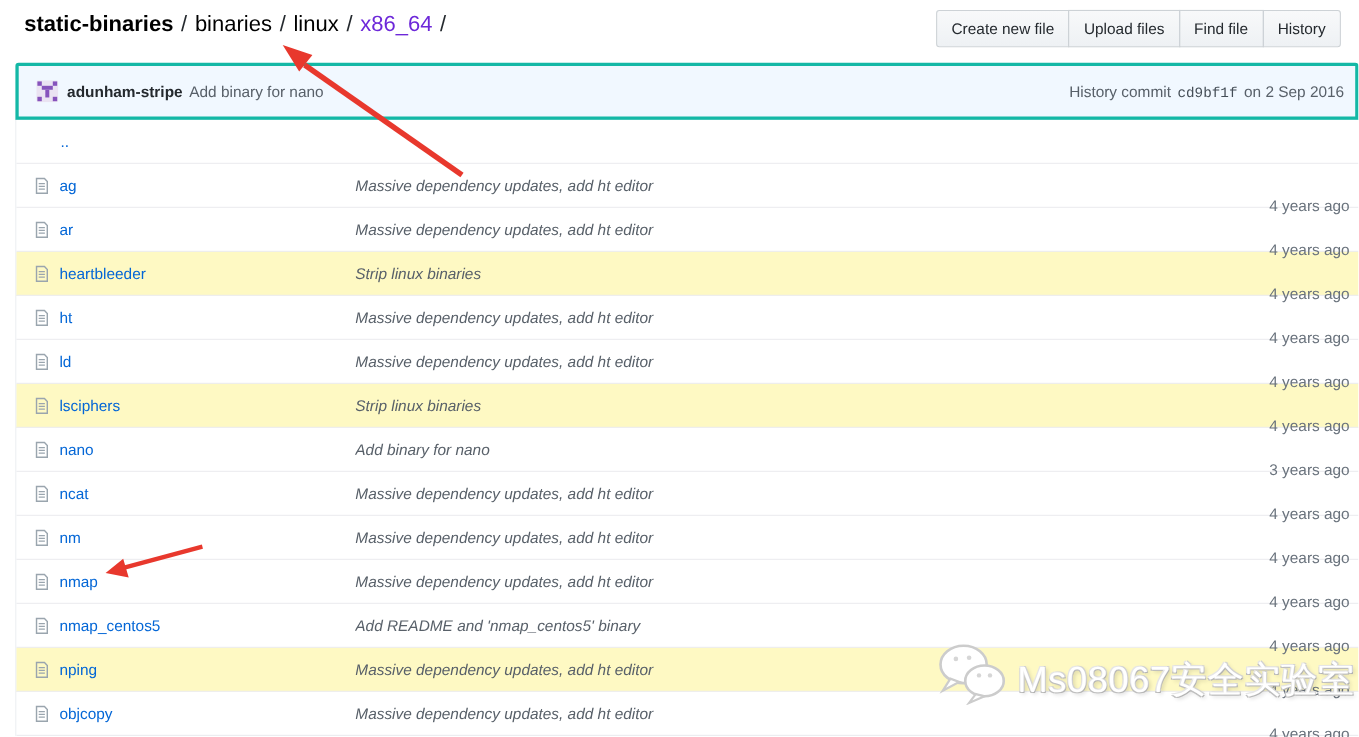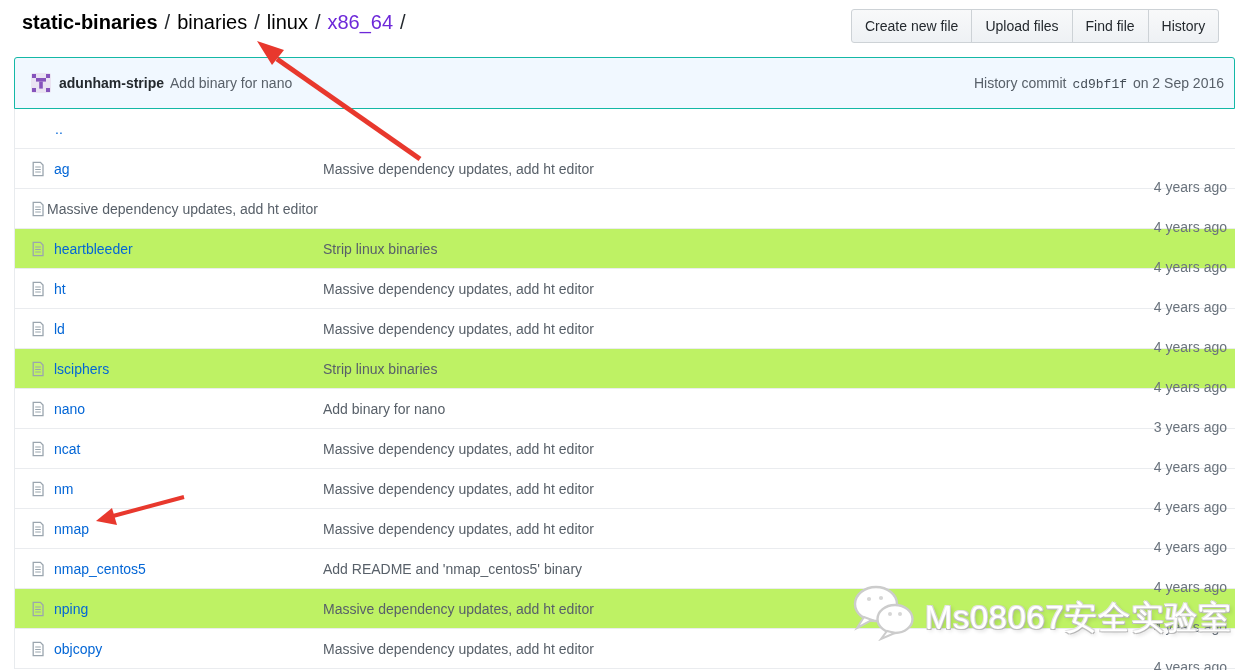--- a/index.html
+++ b/index.html
@@ -17,41 +17,41 @@
   
   .toolbar { position:absolute; left:851px; top:9px; display:flex; }
   .btn { padding:6px 13px; font-size:14px; line-height:20px; color:#24292e;
          background:linear-gradient(#f8f9fa,#eef1f4); border:1px solid #cdd2d6;
          margin-left:-1px; white-space:nowrap; cursor:pointer; }
   .btn:first-child { border-radius:3px 0 0 3px; margin-left:0; }
   .btn:last-child { border-radius:0 3px 3px 0; }
 
   
   .commit-bar { position:absolute; left:14px; top:57px; width:1221px; height:52px;
-                background:#f1f8ff; border:1px solid #14b8a6; border-radius:3px 3px 0 0;
+                background:#f1f8ff; border:3px solid #14b8a6; border-radius:3px 3px 0 0;
                 display:flex; align-items:center; padding:0 10px 0 16px; font-size:14px; }
   .avatar { width:20px; height:20px; border-radius:2px; margin-right:8px; flex:none; }
   .commit-author { font-weight:bold; color:#24292e; text-decoration:none; margin-right:6px; }
   .commit-msg { color:#586069; text-decoration:none; }
   .commit-meta { margin-left:auto; color:#586069; white-space:nowrap; }
   .sha { font-family:"Liberation Mono","DejaVu Sans Mono",monospace; font-size:13px;
          color:#444d56; padding:0 2px; text-decoration:none; }
 
   
   .file-table { position:absolute; left:14px; top:109px; width:1221px;
                 border-left:1px solid #e8ebee; background:#fff; }
   .file-row { height:40px; display:flex; align-items:center;
               border-bottom:1px solid #eaecef; font-size:14px; background:#fff; }
-  .file-row.shaded { background:#bef264; }
+  .file-row.shaded { background:#fef9c3; }
   .parent-row { padding-left:40px; }
   .cell-icon { width:16px; margin-left:16px; flex:none; display:flex; align-items:center; }
   .cell-name { margin-left:7px; width:269px; white-space:nowrap; overflow:hidden; flex:none; }
   .cell-name a, .parent-row a { color:#0366d6; text-decoration:none; }
   .cell-msg { flex:1; color:#586069; white-space:nowrap; overflow:hidden; }
-  .cell-msg a { color:#586069; text-decoration:none; }
+  .cell-msg a { color:#586069; text-decoration:none;font-style:italic; }
   .cell-age { width:145px; text-align:right; padding-right:8px; color:#6a737d; flex:none; white-space:nowrap;margin-top:36px; }
 
   
   .watermark { position:absolute; left:851px; top:583px; display:flex; align-items:flex-end;
                z-index:40; pointer-events:none; }
   .watermark .wm-text { font-size:33px; letter-spacing:0.5px; color:#fff; white-space:nowrap;
       text-shadow:-1px -1px 0 #e6e6e6, 1px -1px 0 #d2d2d2, -1px 1px 0 #bfbfbf,
                   1px 1px 0 #b4b4b4, 2px 2px 4px rgba(0,0,0,0.18); }
   .wm-icon { margin-right:8px; }
 
@@ -112,20 +112,21 @@
       <span class="cell-age">4 years ago</span>
     </div>
 
     <div class="file-row">
       <span class="cell-icon">
         <svg width="14" height="16" viewBox="0 0 14 16">
           <path d="M2.2 1.3 h7.2 L12 4.1 V14.7 H2.2 Z" fill="none" stroke="#9aa5ae" stroke-width="1.3"></path>
           <path d="M4.2 6 h5.6 M4.2 8.5 h5.6 M4.2 11 h5.6" stroke="#9aa5ae" stroke-width="1.1"></path>
         </svg>
       </span>
+      <span class="cell-name"><a href="#">ar</a></span>
       <span class="cell-msg"><a href="#">Massive dependency updates, add ht editor</a></span>
       <span class="cell-age">4 years ago</span>
     </div>
 
     <div class="file-row shaded">
       <span class="cell-icon">
         <svg width="14" height="16" viewBox="0 0 14 16">
           <path d="M2.2 1.3 h7.2 L12 4.1 V14.7 H2.2 Z" fill="none" stroke="#9aa5ae" stroke-width="1.3"></path>
           <path d="M4.2 6 h5.6 M4.2 8.5 h5.6 M4.2 11 h5.6" stroke="#9aa5ae" stroke-width="1.1"></path>
         </svg>

